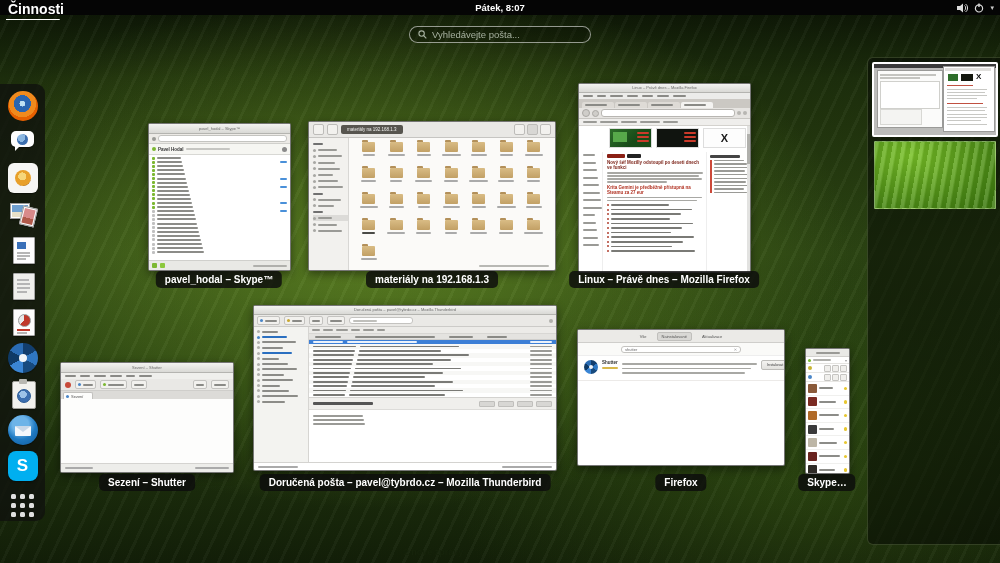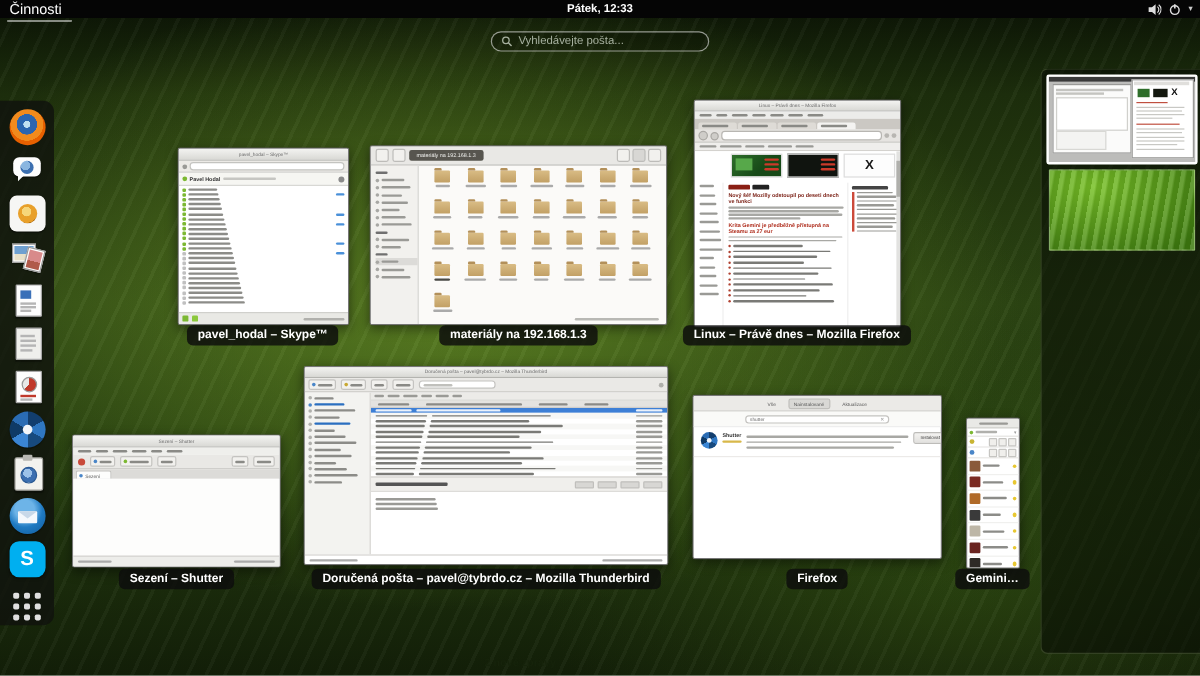--- a/index.html
+++ b/index.html
@@ -6,21 +6,21 @@
     font-family:"Liberation Sans",sans-serif;}
   body{position:relative;
     background:
       radial-gradient(ellipse 760px 420px at 38% 44%, rgba(125,170,45,.60), rgba(20,35,8,0) 62%),
       radial-gradient(ellipse 500px 300px at 80% 85%, rgba(70,110,25,.35), rgba(0,0,0,0) 70%),
       linear-gradient(180deg,#0b1305 0%,#1d2f0c 14%,#2c4513 45%,#233a0f 72%,#131f08 100%);}
   body::before{content:"";position:absolute;inset:0;pointer-events:none;
     background:repeating-linear-gradient(115deg, rgba(255,255,255,.03) 0 3px, rgba(0,0,0,.04) 3px 14px);}
   
   .topbar{position:absolute;left:0;top:0;width:1000px;height:15px;background:#050505;color:#eee;z-index:50;}
-  .activities{position:absolute;left:8px;top:1px;font-size:12px;font-weight:normal;color:#fff;padding-bottom:2px;}
+  .activities{position:absolute;left:8px;top:1px;font-size:14px;font-weight:bold;color:#fff;padding-bottom:2px;}
   .activities::after{content:"";position:absolute;left:-2px;bottom:-1px;width:54px;height:1.5px;background:#fff;border-radius:0 0 3px 0;}
   .clock{position:absolute;left:0;right:0;top:1.5px;text-align:center;font-size:9.5px;font-weight:bold;color:#fff;}
   .sys{position:absolute;right:6px;top:1px;display:flex;align-items:center;gap:6px;height:13px;}
   .sys svg{display:block;}
   .chev{color:#ccc;font-size:7px;line-height:13px;}
   
   .searchbar{position:absolute;left:409px;top:26px;width:182px;height:17px;border:1px solid rgba(255,255,255,.55);
     border-radius:10px;background:rgba(0,0,0,.22);display:flex;align-items:center;padding:0 8px;box-sizing:border-box;gap:5px;}
   .searchbar span{color:#a7b1a0;font-size:9.5px;}
   
@@ -193,21 +193,21 @@
   
   .tray-hint{position:absolute;left:0;right:133px;bottom:6px;text-align:center;font-size:9px;color:#16230b;font-weight:bold;}
   .t4{font-size:4px;}
   .dot{border-radius:50%;flex:none;}
 </style>
 </head>
 <body>
 
 <div class="topbar">
   <div class="activities">Činnosti</div>
-  <div class="clock">Pátek, 12:33</div>
+  <div class="clock">Pátek, 8:07</div>
   <div class="sys">
     <svg width="11" height="10" viewBox="0 0 11 10">
         <polygon points="0,3 3,3 6,0.5 6,9.5 3,7 0,7" fill="#ddd"></polygon>
         <path d="M7.5 2.5 A3.2 3.2 0 0 1 7.5 7.5 M8.6 1 A5 5 0 0 1 8.6 9" stroke="#ddd" stroke-width="1" fill="none"></path>
       </svg>
     <svg width="10" height="10" viewBox="0 0 10 10">
         <circle cx="5" cy="5.4" r="3.6" stroke="#ddd" stroke-width="1.2" fill="none"></circle>
         <line x1="5" y1="0.5" x2="5" y2="4" stroke="#ddd" stroke-width="1.4"></line>
       </svg>
     <span class="chev">▾</span>
@@ -1061,21 +1061,21 @@
         <div class="hbar" style="width: 21px; height: 2px; background: rgb(140, 140, 136);"></div>
         <div class="ct-dot"></div>
       </div>
       <div class="ct-row">
         <div class="ct-av" style="background: rgb(46, 42, 38);"></div>
         <div class="hbar" style="width: 16px; height: 2px; background: rgb(140, 140, 136);"></div>
         <div class="ct-dot"></div>
       </div>
     </div>
 </div>
-<div class="wlabel" style="left:827px;top:474px;">Gemini…</div>
+<div class="wlabel" style="left:827px;top:474px;">Skype…</div>
 
 <div class="ws-panel">
   <div class="ws-thumb ws1">
     <div class="m-top"></div>
     <div class="m-w1">
         <i class="b1"></i>
         <i class="b2"></i>
         <div class="box"></div>
         <div class="box2"></div>
       </div>

